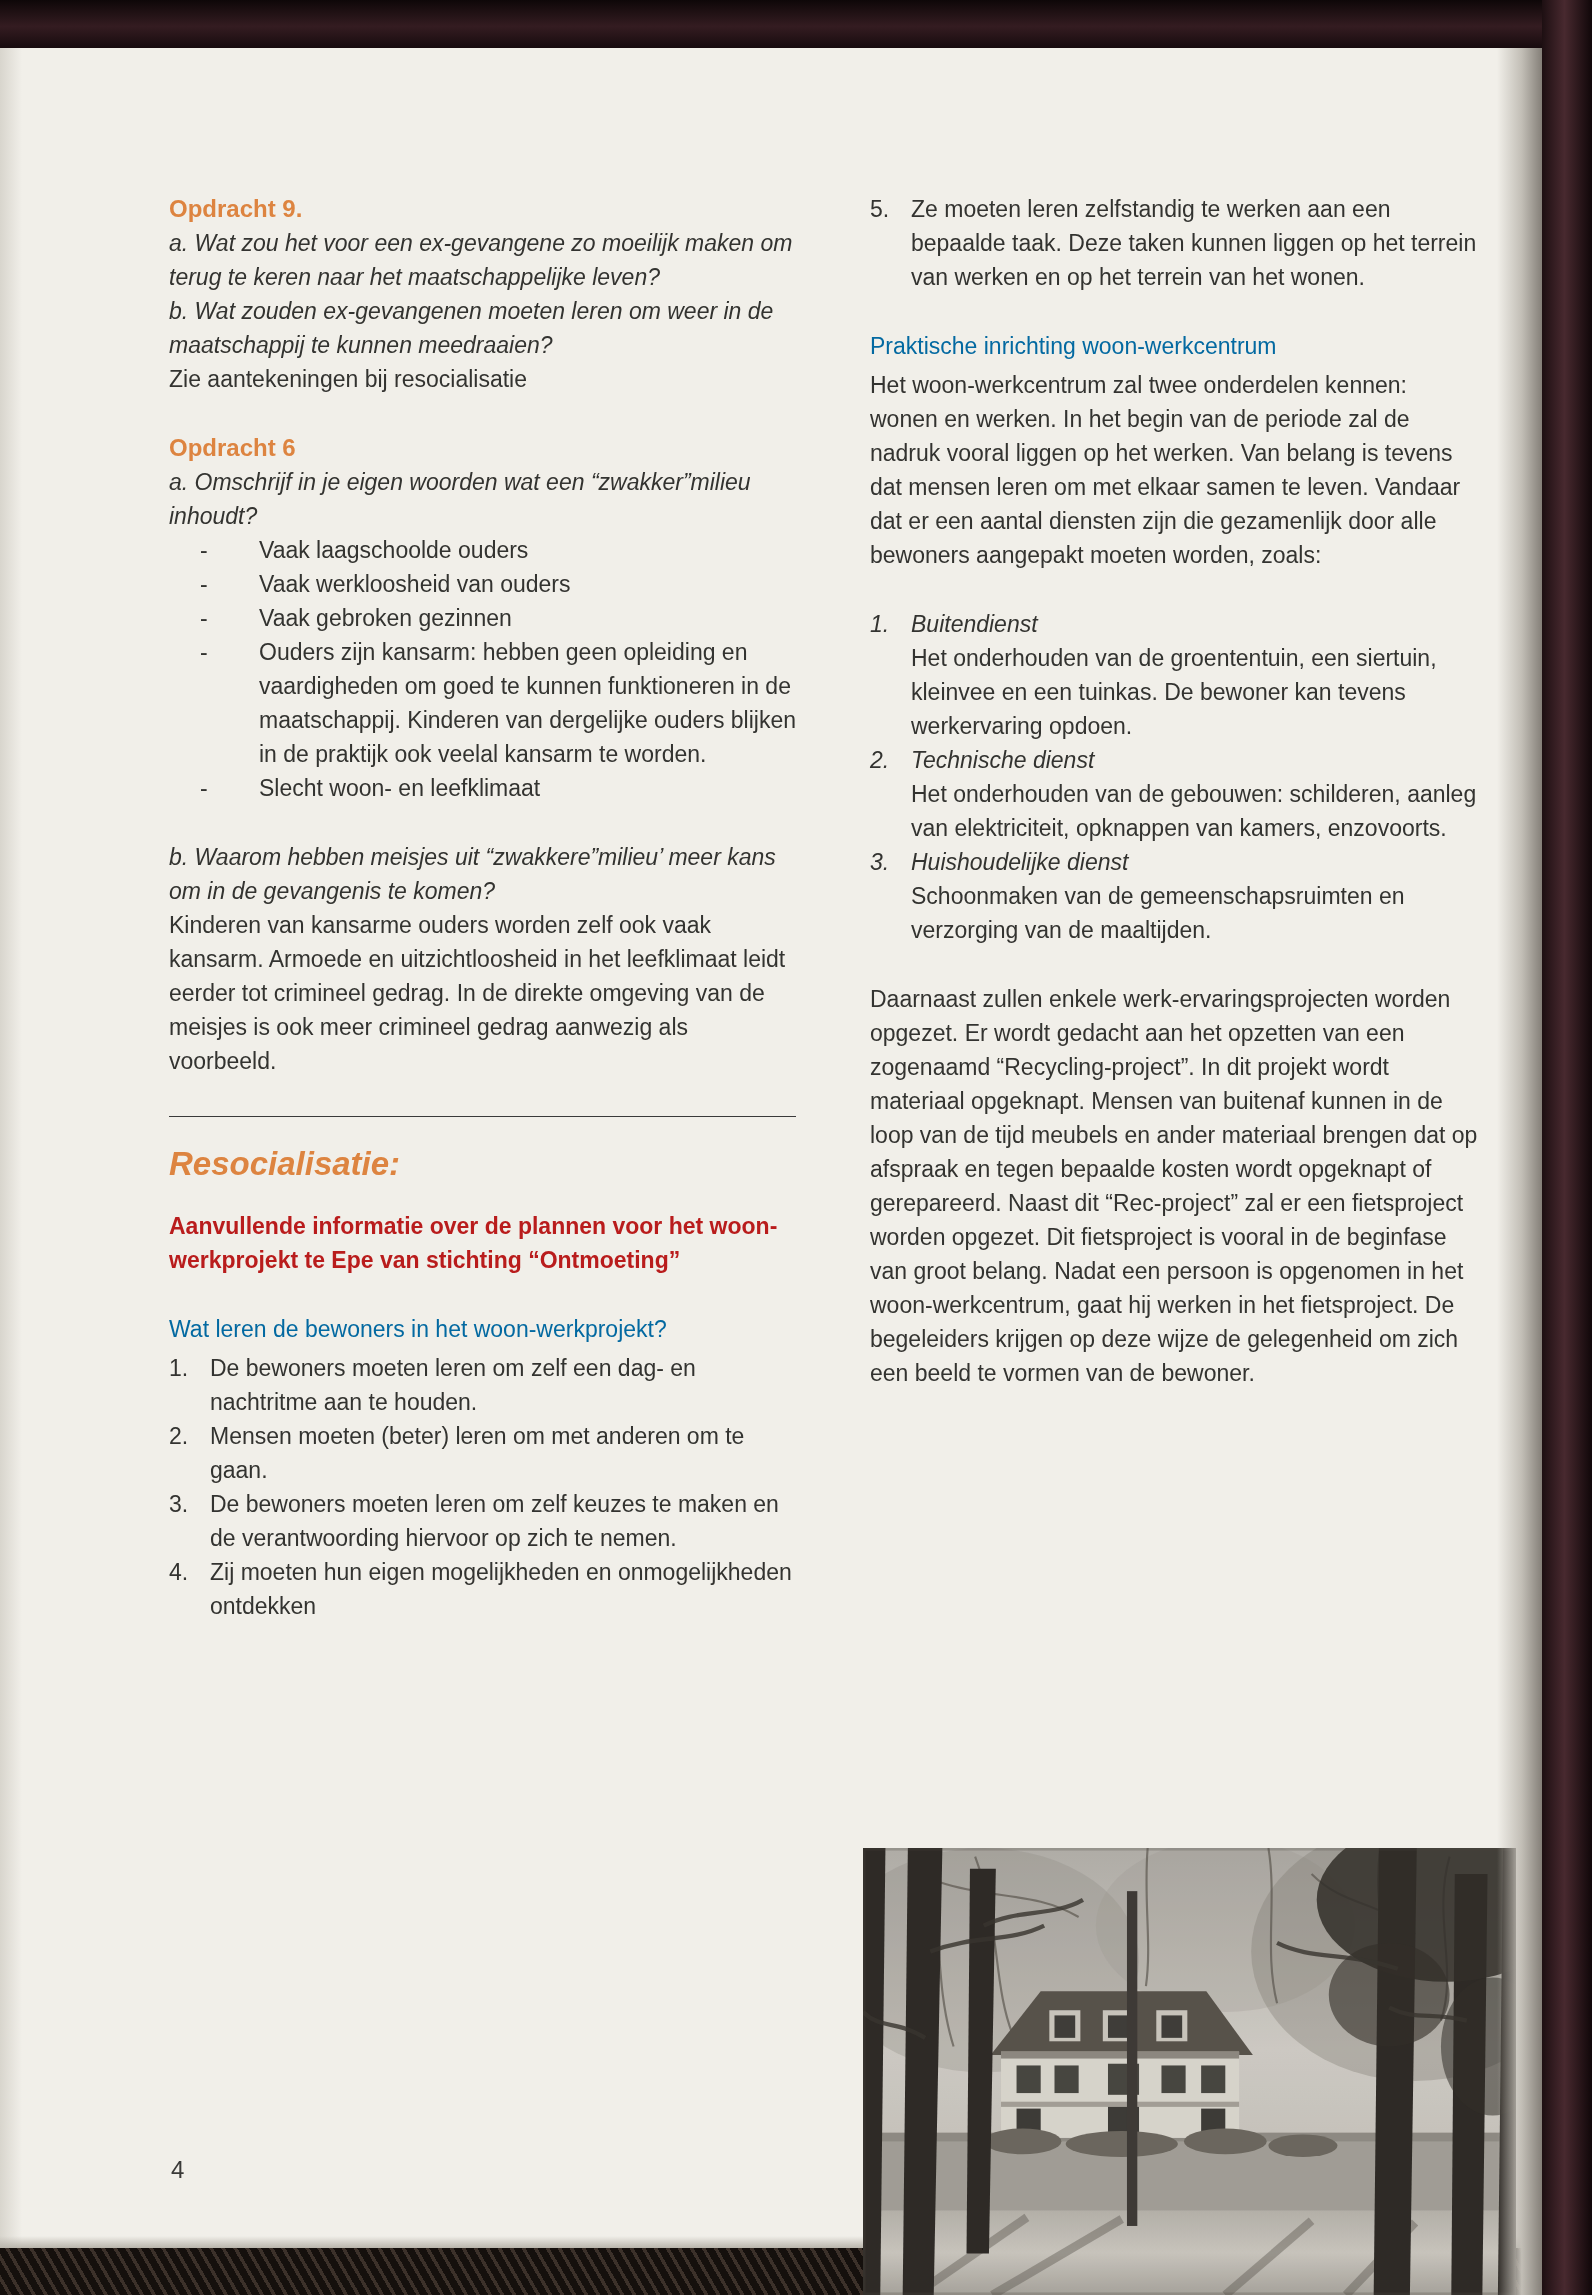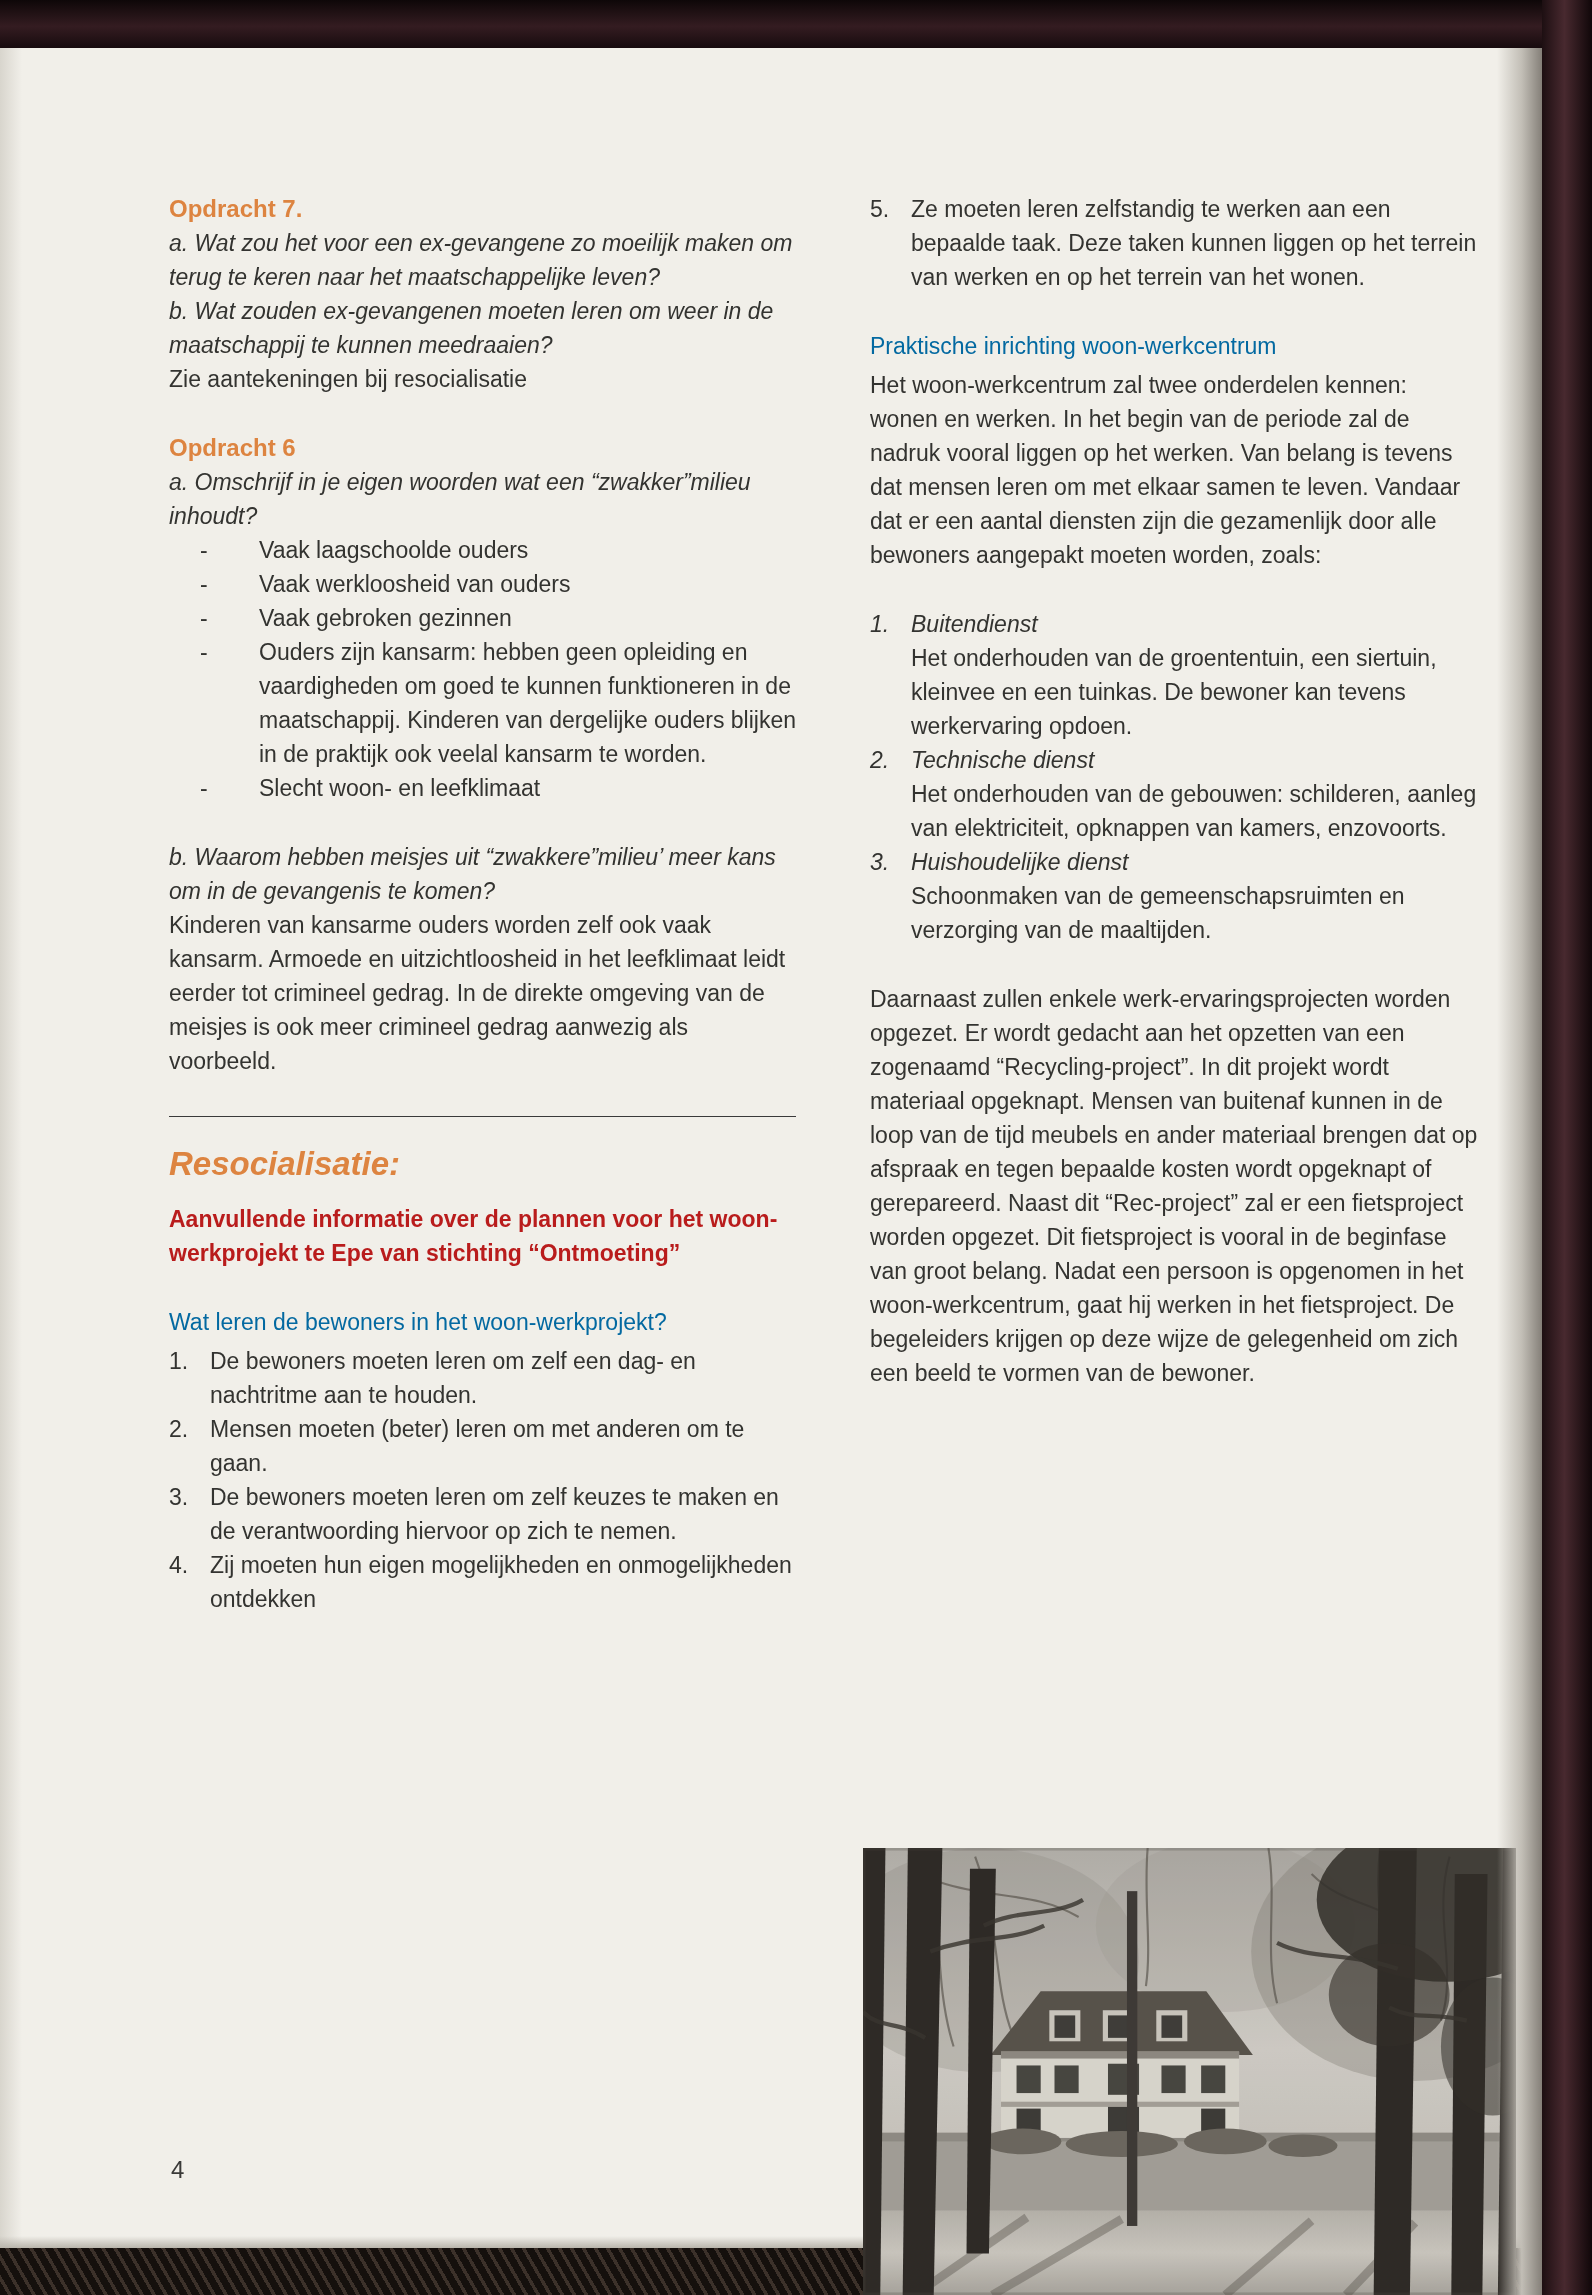--- a/index.html
+++ b/index.html
@@ -58,21 +58,21 @@
   .service .n { flex:none; width:41px; font-style:italic; }
   .service .c { flex:1; }
   .service .c .name { font-style:italic;text-align:right; }
 
   .rule {
     border:none; border-top:1.7px solid #3a3a3a;
     margin:38px 0 26px 0; width:100%;
   }
   .resoc-title {
     color:#dd8440; font-weight:bold; font-style:italic; font-size:33px;
-    line-height:41px; margin-bottom:18px;
+    line-height:41px; margin-bottom:25px;
   }
   .resoc-sub { color:#b91c1c; font-weight:bold; }
   .section-title { color:#0369a1; font-weight:normal; margin-bottom:5.2px; }
 
   .page-number {
     position:absolute; left:171px; top:2156px; z-index:4;
     font-size:24px; color:#3a3a38;
   }
 
   
@@ -87,21 +87,21 @@
 
 <div class="band-top"></div>
 <div class="page-edge-left"></div>
 <div class="page-bottom-shadow"></div>
 <div class="band-bottom"></div>
 <div class="page-edge-right"></div>
 <div class="band-right"></div>
 
 <div class="col col-left">
 
-  <div class="opdracht-title">Opdracht 7.</div>
+  <div class="opdracht-title">Opdracht 9.</div>
   <p class="q">a. Wat zou het voor een ex-gevangene zo moeilijk maken om terug te keren naar het maatschappelijke leven?</p>
   <p class="q">b. Wat zouden ex-gevangenen moeten leren om weer in de maatschappij te kunnen meedraaien?</p>
   <p>Zie aantekeningen bij resocialisatie</p>
 
   <div class="opdracht-title gap-lg">Opdracht 6</div>
   <p class="q">a. Omschrijf in je eigen woorden wat een “zwakker”milieu inhoudt?</p>
 
   <div class="dashitem">
     <span class="d">-</span>
     <span class="t">Vaak laagschoolde ouders</span>

